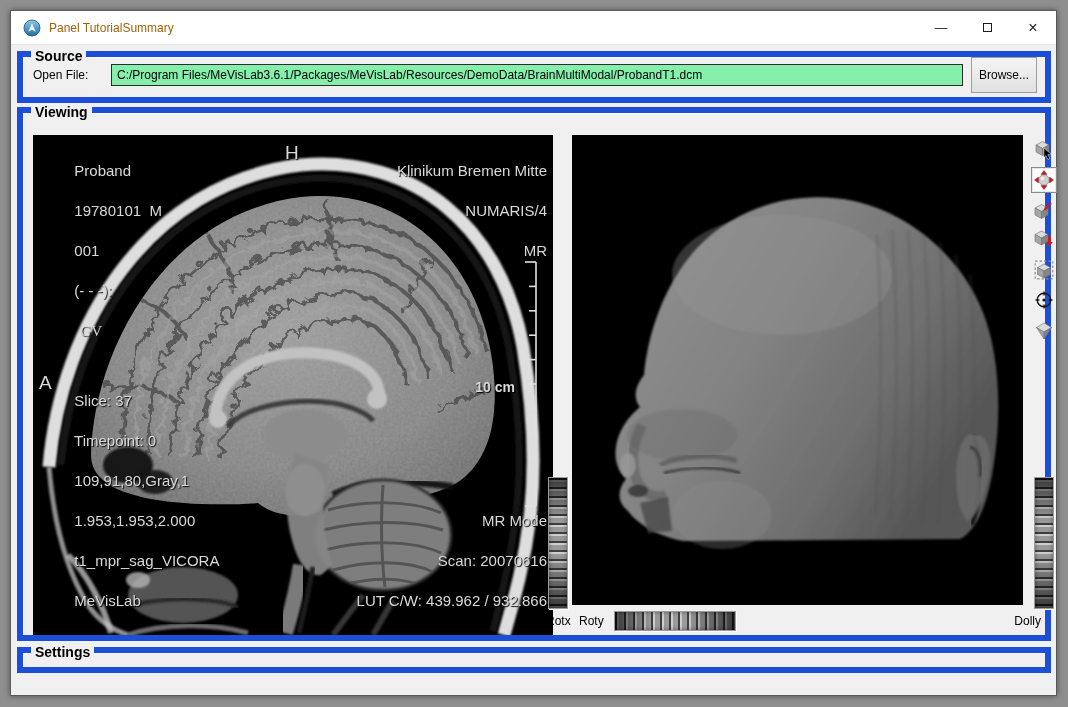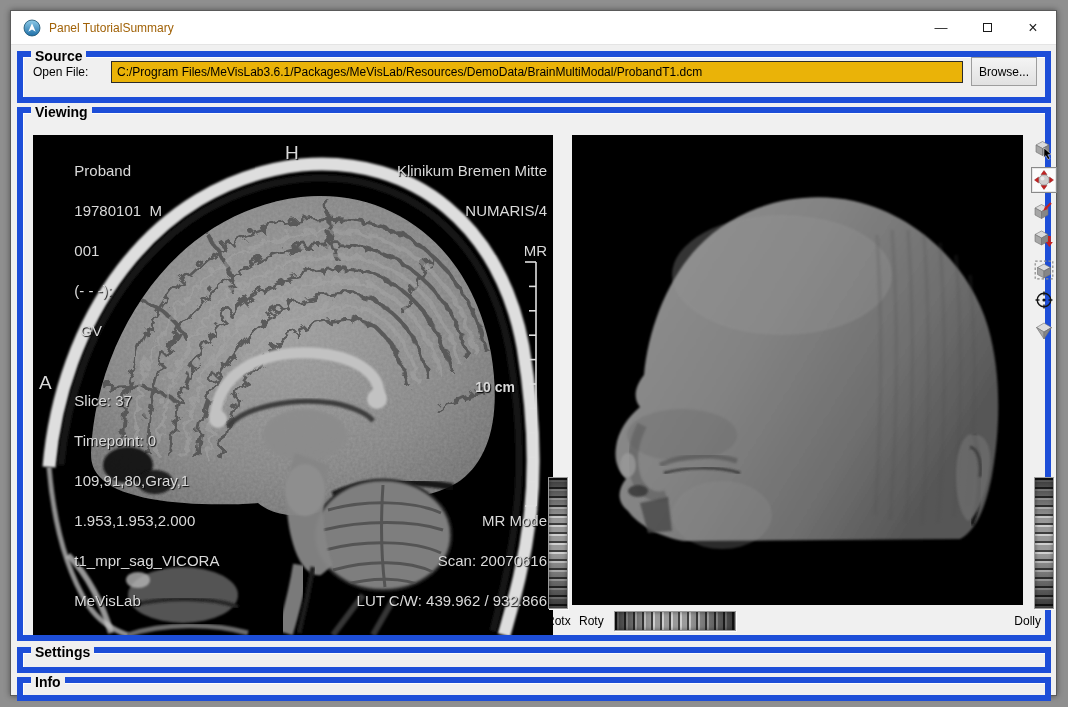--- a/index.html
+++ b/index.html
@@ -40,38 +40,38 @@
     padding:0 4px; font-weight:bold; font-size:14px; color:#000;
   }
   .box-source   { top:40px;  height:52px; }
   .box-viewing  { top:96px;  height:534px; }
   .box-settings { top:636px; height:26px; }
   .box-info     { top:666px; height:24px; }
   
   .source-row { position:absolute; left:10px; right:8px; top:0; display:flex; align-items:center; }
   .open-file-label { font-size:12px; color:#000; width:78px; flex:none; }
   .file-input {
-    flex:1; height:22px; border:1px solid #2b2b2b; background:#eab308;
+    flex:1; height:22px; border:1px solid #2b2b2b; background:#86efac;
     font-family:"Liberation Sans", sans-serif; font-size:12px; padding:1px 5px; color:#000;
   }
   .browse-btn {
-    flex:none; margin-left:8px; width:66px; height:29px;
+    flex:none; margin-left:8px; width:66px; height:36px;
     background:linear-gradient(#f4f4f4,#e1e1e1); border:1px solid #9d9d9d;
     font-family:"Liberation Sans", sans-serif; font-size:12px; color:#000;
   }
   
   .slice-viewer {
     position:absolute; left:10px; top:22px; width:520px; height:500px;
     background:#000; overflow:hidden;
   }
   .slice-viewer svg.mri { position:absolute; left:0; top:0; }
   .ov { position:absolute; color:#d9d9d9; font-size:15px; line-height:20px;
         text-shadow:1px 1px 1px rgba(0,0,0,.95); white-space:pre; }
   .ov-patient { left:8px; top:6px; }
-  .ov-patient .ln5 { padding-left:6px; }
+  .ov-patient .ln5 { padding-left:6px;font-family:Liberation Serif, serif; }
   .ov-site { right:6px; top:6px; text-align:right; }
   .ov-h { left:252px; top:8px;  font-size:19px; }
   .ov-a { left:6px;  top:238px; font-size:19px; }
   .ov-status { left:8px; bottom:4px; }
   .ov-mode { right:6px; bottom:4px; text-align:right; }
   .ov-scale-label { right:38px; top:242px; font-size:14px; font-weight:bold; }
   .scale-ruler { position:absolute; right:14px; top:124px; }
   
   .viewport3d {
     position:absolute; left:549px; top:22px; width:451px; height:470px;
@@ -406,17 +406,14 @@
     <span class="wheel-label rotx">Rotx</span>
     <span class="wheel-label roty">Roty</span>
     <div class="hwheel"></div>
     <span class="wheel-label dolly">Dolly</span>
   </div>
 
   <div class="box box-settings">
     <div class="box-title">Settings</div>
   </div>
 
-  <div class="box box-info">
-    <div class="box-title">Info</div>
-  </div>
 
 </div>
 
 </body></html>

